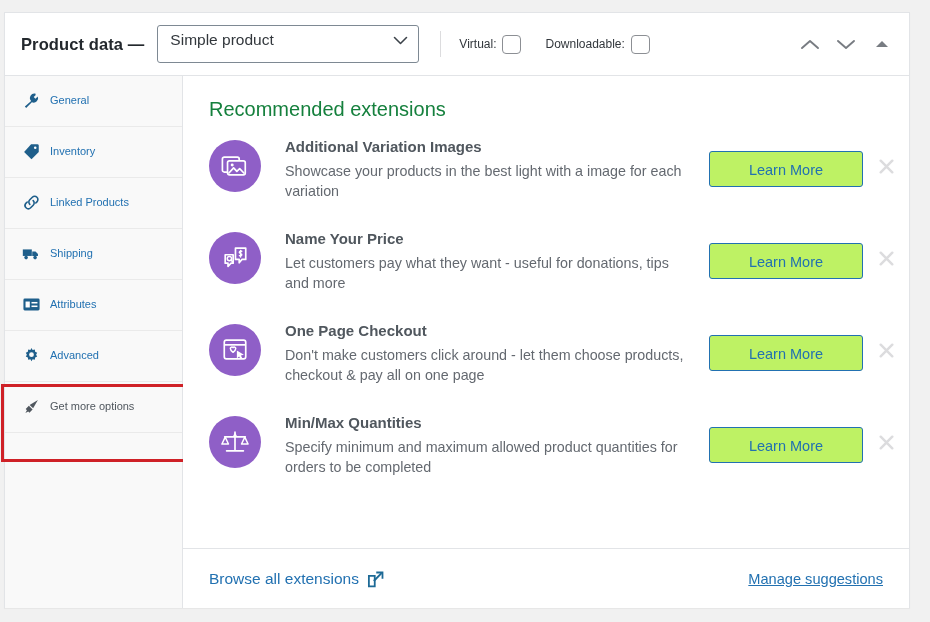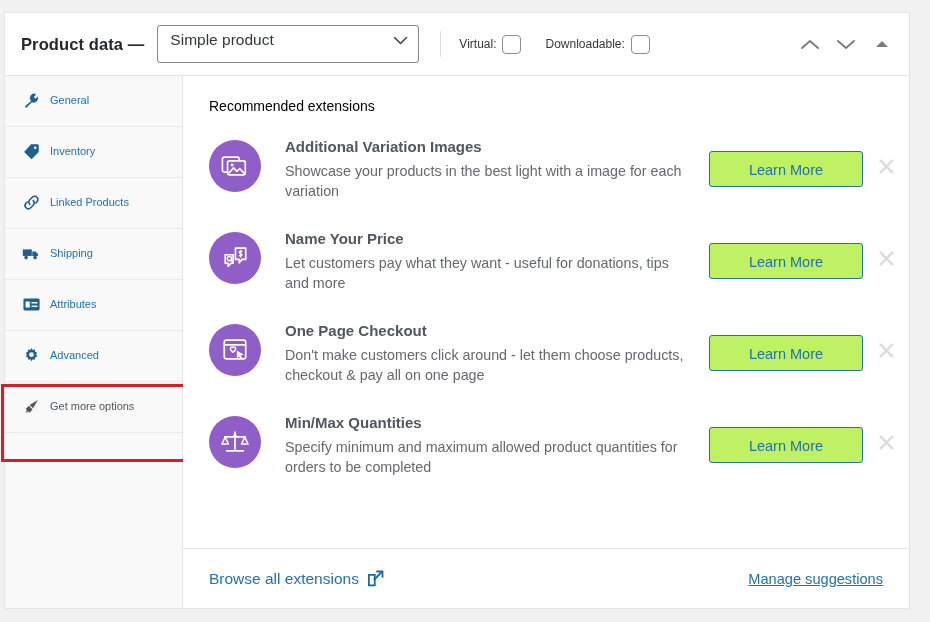--- a/index.html
+++ b/index.html
@@ -171,22 +171,22 @@
   
   #content {
     flex: 1;
     background: #fff;
     position: relative;
     display: flex;
     flex-direction: column;
   }
   .content-head {
     padding: 22px 13px 0 26px;
-    font-size: 14px;
-    color: #000000;
+    font-size: 20px;
+    color: #15803d;
     height: 50px;
     box-sizing: border-box;
   }
 
   .ext-list {
     flex: 1;
     padding: 0 0 0 26px;
     box-sizing: border-box;
   }
   .ext-row {
@@ -257,21 +257,21 @@
   .content-footer {
     border-top: 1px solid #e2e4e7;
     height: 60px;
     display: flex;
     align-items: center;
     padding: 0 26px;
     box-sizing: border-box;
   }
   .browse-link {
     display: flex;
-    align-items: center;
+    align-items: flex-end;
     gap: 8px;
     color: #2271b1;
     font-size: 15.5px;
     cursor: pointer;
   }
   .manage-link {
     margin-left: auto;
     color: #2271b1;
     font-size: 14.6px;
     text-decoration: underline;

